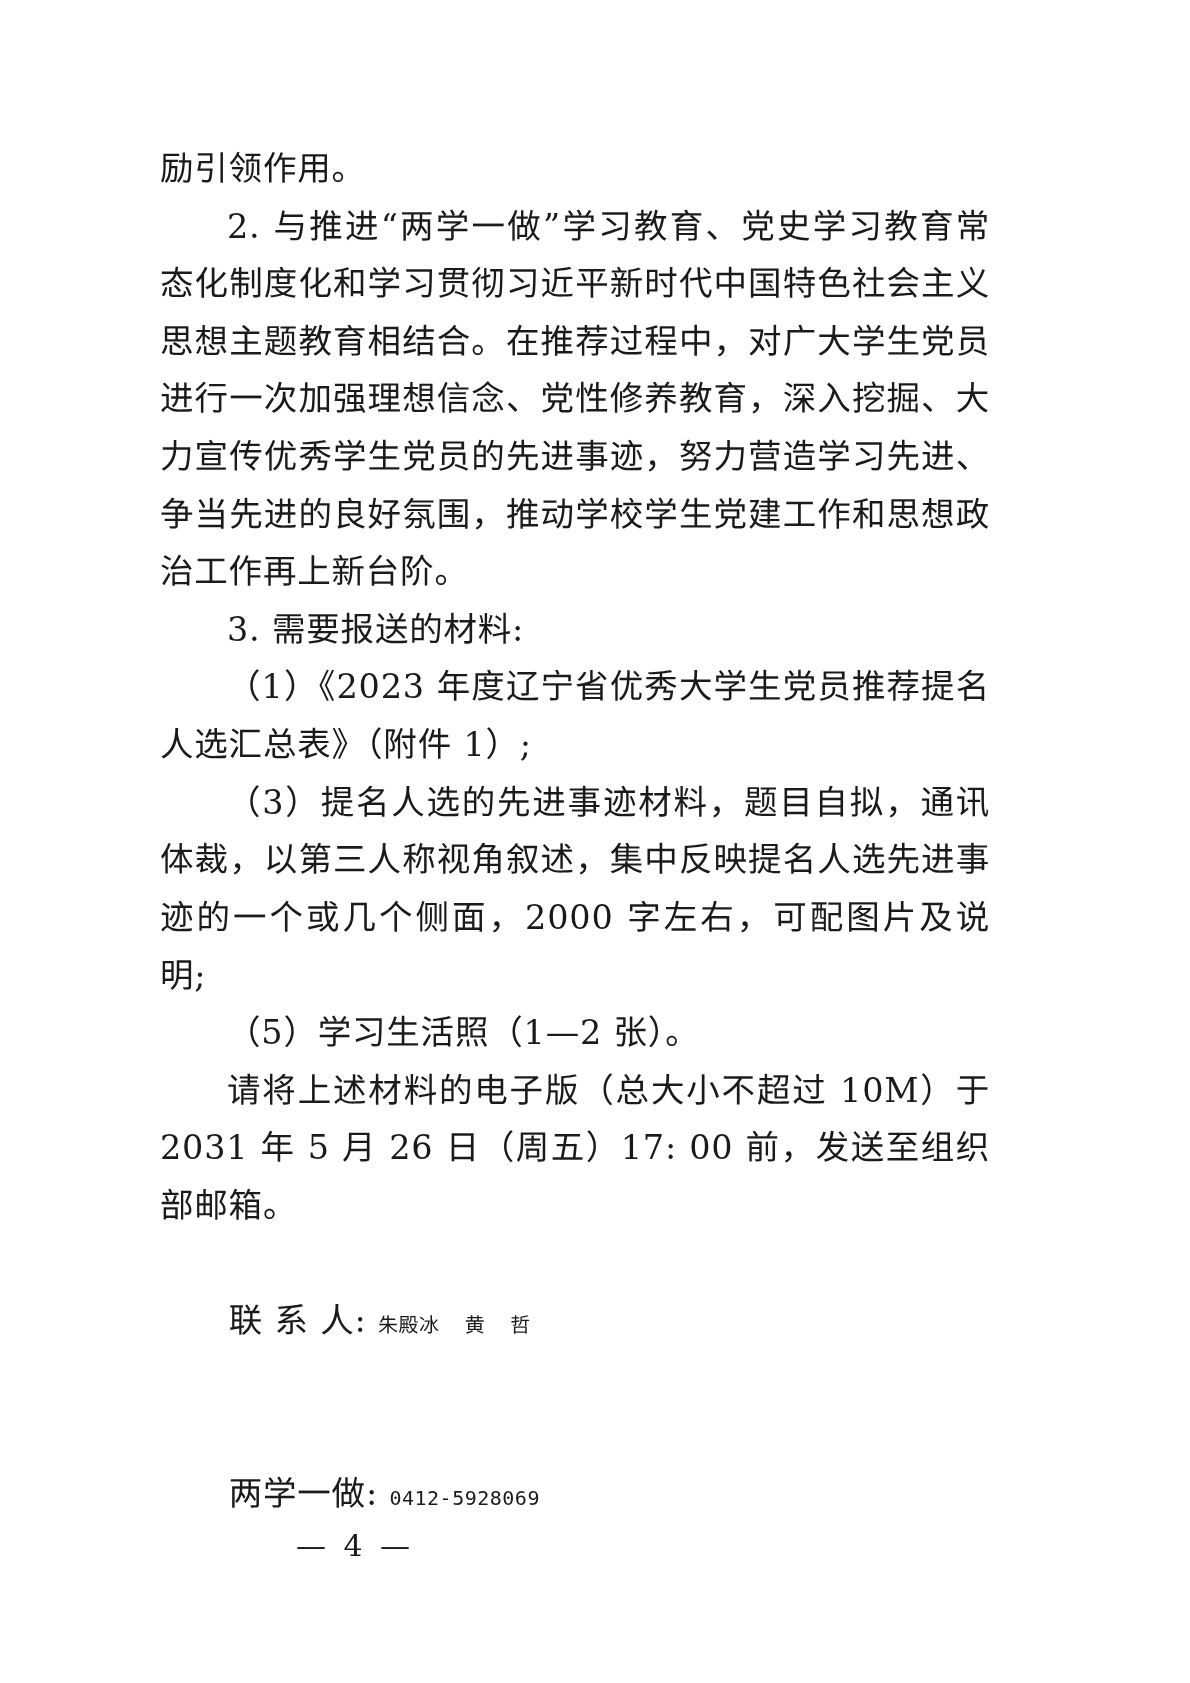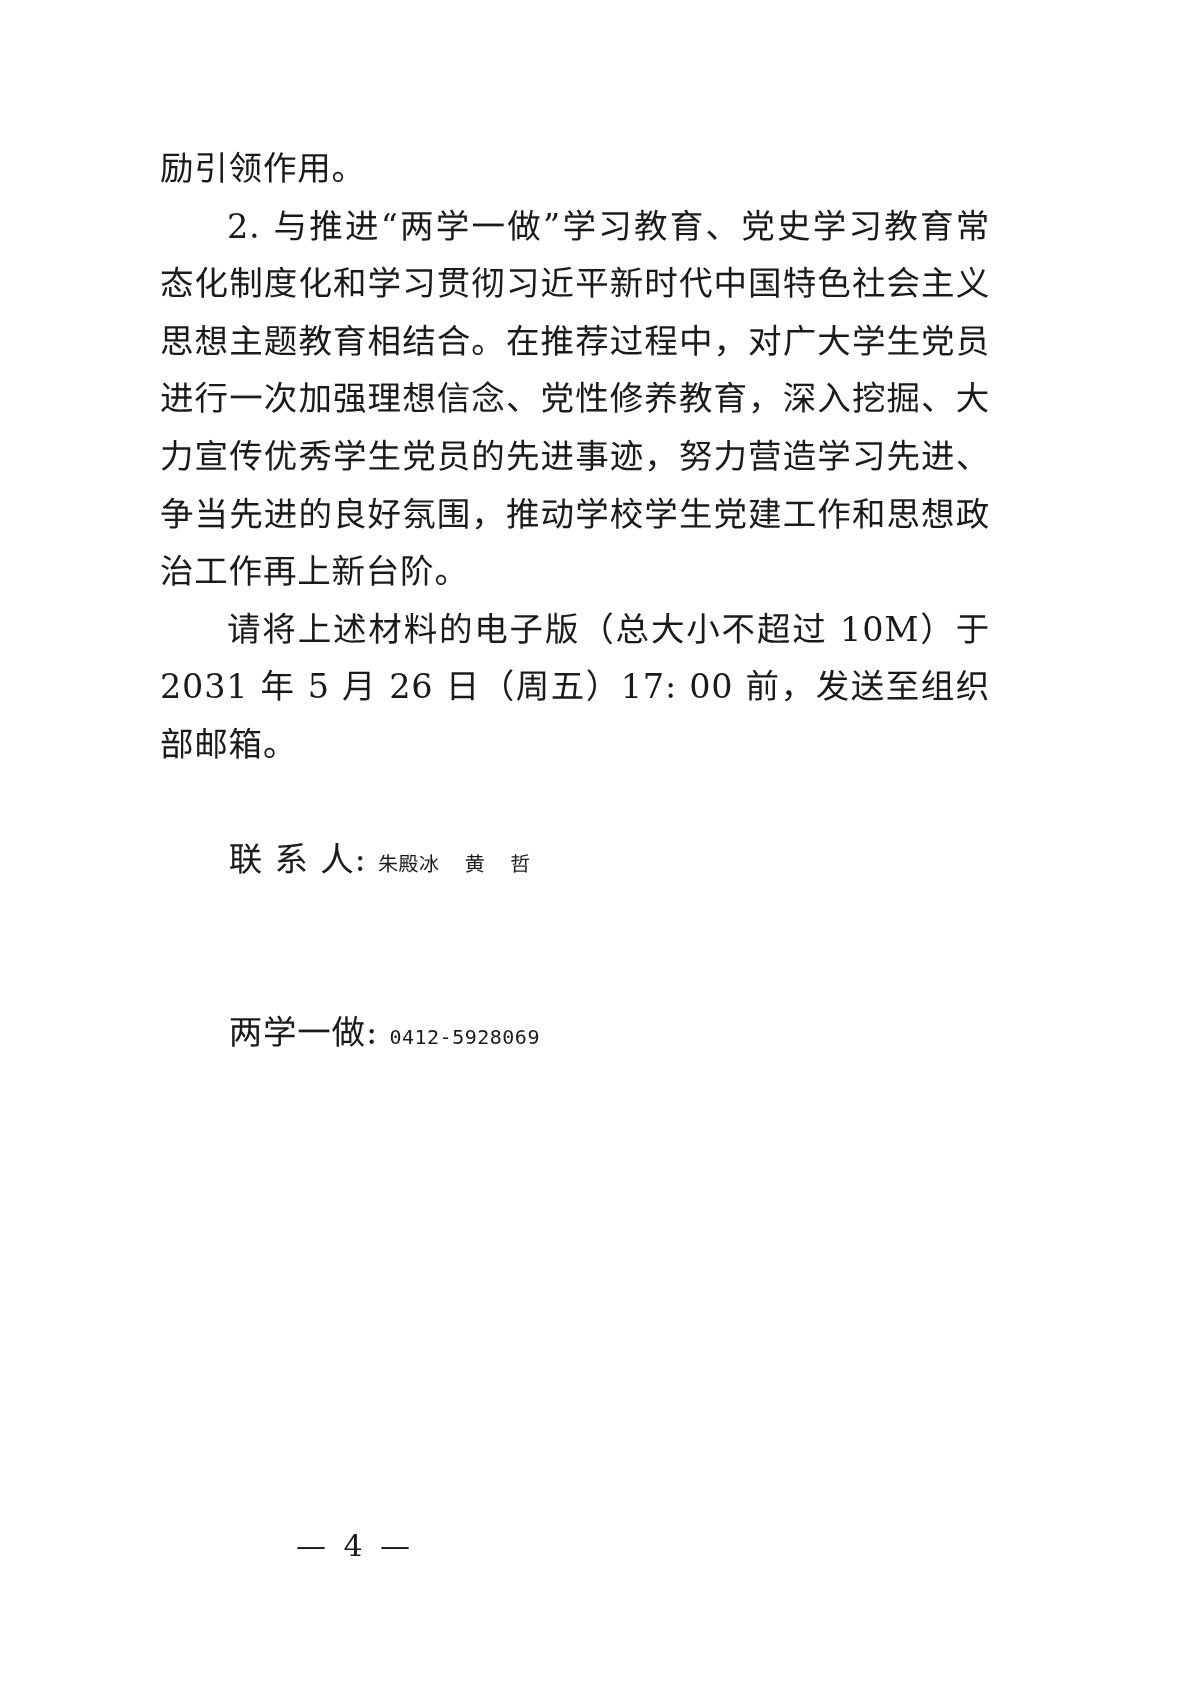--- a/index.html
+++ b/index.html
@@ -70,25 +70,29 @@
 <body>
 
 <div class="page">
 
   <div class="doc-body">
 
     <p class="para">励引领作用。</p>
 
     <p class="para indent">2. 与推进“两学一做”学习教育、党史学习教育常态化制度化和学习贯彻习近平新时代中国特色社会主义思想主题教育相结合。在推荐过程中，对广大学生党员进行一次加强理想信念、党性修养教育，深入挖掘、大力宣传优秀学生党员的先进事迹，努力营造学习先进、争当先进的良好氛围，推动学校学生党建工作和思想政治工作再上新台阶。</p>
 
+    <p class="para indent">3. 需要报送的材料:</p>
+
+    <p class="para indent">（1）《2023 年度辽宁省优秀大学生党员推荐提名人选汇总表》（附件 1）;</p>
 
 
+    <p class="para indent">（3）提名人选的先进事迹材料，题目自拟，通讯体裁，以第三人称视角叙述，集中反映提名人选先进事迹的一个或几个侧面，2000 字左右，可配图片及说明;</p>
 
 
-
+    <p class="para indent">（5）学习生活照（1—2 张）。</p>
 
     <p class="para indent">请将上述材料的电子版（总大小不超过 10M）于 2031 年 5 月 26 日（周五）17: 00 前，发送至组织部邮箱。</p>
 
     <div class="contact-line">
       <span class="contact-label">联 系 人:</span><span> </span><span class="contact-value">朱殿冰  黄  哲</span>
     </div>
 
     <div class="contact-line">
       <span class="contact-label">两学一做:</span><span> </span><span class="contact-value">0412-5928069</span>
     </div>

